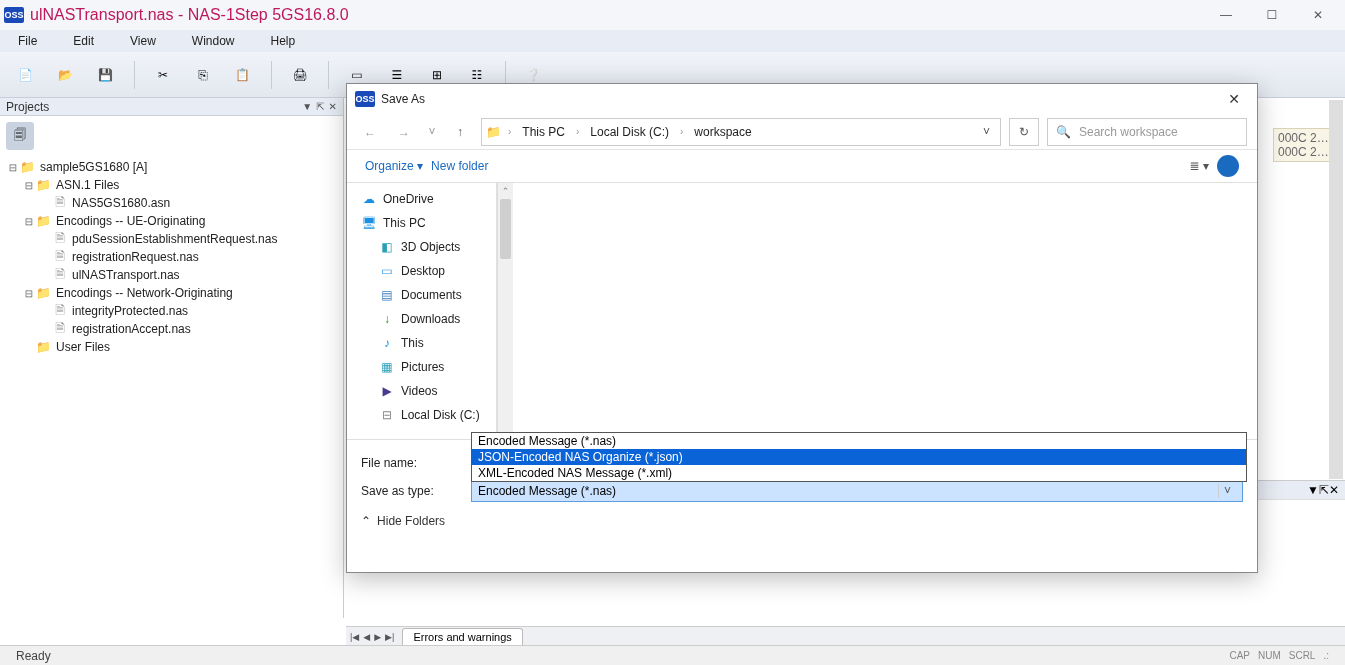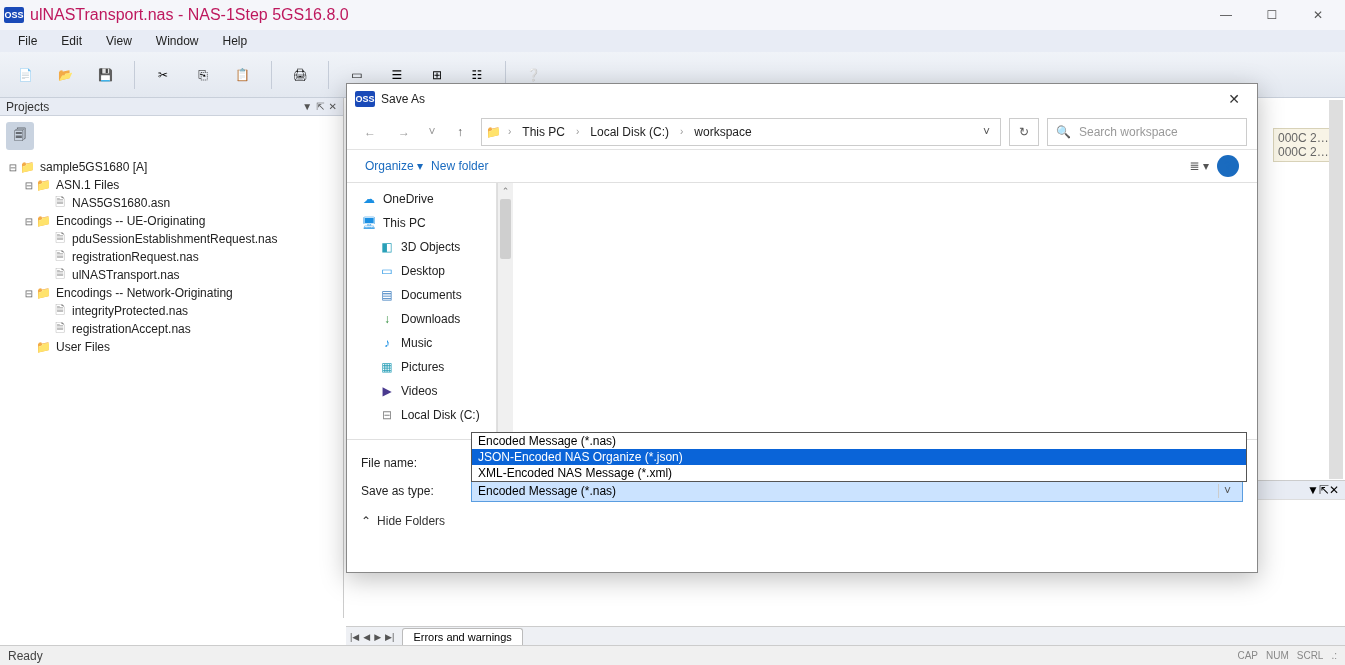--- a/index.html
+++ b/index.html
@@ -2,21 +2,21 @@
 <html><head>
 <meta charset="utf-8">
 <style>
 * { box-sizing: border-box; margin: 0; padding: 0; font-family: "Segoe UI", Tahoma, sans-serif; font-size: 12px; }
 body { width: 1345px; height: 665px; background: #fff; overflow: hidden; position: relative; }
 .titlebar { height: 30px; background: #f5f6fa; display: flex; align-items: center; padding: 0 4px; }
 .titlebar .logo { width: 20px; height: 16px; background: #1a4ab8; color: #fff; font-size: 9px; font-weight: bold; display: flex; align-items: center; justify-content: center; border-radius: 2px; margin-right: 6px; }
 .titlebar .title { flex: 1; color: #be185d; font-size: 16px; }
 .win-controls { display: flex; }
 .win-controls div { width: 46px; height: 30px; display: flex; align-items: center; justify-content: center; color: #555; }
-.menubar { height: 22px; background: #e8ecf5; display: flex; align-items: center; padding: 0 6px; gap: 0; }
+.menubar { height: 22px; background: #e8ecf5; display: flex; align-items: center; padding: 0 6px; gap: 12px; }
 .menubar span { padding: 3px 12px; color: #222; }
 .toolbar { height: 46px; background: linear-gradient(#f0f3f8,#e3e8f0); border-bottom: 1px solid #c8cfda; display: flex; align-items: center; padding: 0 10px; gap: 8px; }
 .tb-btn { width: 32px; height: 32px; display: flex; align-items: center; justify-content: center; }
 .tb-sep { width: 1px; height: 28px; background: #c5ccd8; margin: 0 4px; }
 .main { display: flex; height: 520px; }
 .sidebar { width: 344px; border-right: 1px solid #ccc; display: flex; flex-direction: column; }
 .panel-header { height: 18px; background: #e8ecf4; border-bottom: 1px solid #ccd2dc; display: flex; align-items: center; padding: 0 6px; font-size: 11px; color: #333; }
 .panel-header .sp { flex: 1; }
 .panel-header .ctrl { color: #555; font-size: 10px; margin-left: 4px; }
 .panel-body { flex: 1; padding: 2px 0; overflow: auto; }
@@ -35,21 +35,21 @@
 .content-inner { position: absolute; top: 30px; right: 4px; width: 68px; background: #f8f4e6; border: 1px solid #d8d2b8; padding: 2px 4px; font-size: 11px; color: #666; }
 .content-inner div { white-space: nowrap; overflow: hidden; text-overflow: ellipsis; }
 .output-panel { position: absolute; left: 346px; right: 0; bottom: 20px; height: 165px; border-top: 1px solid #ccc; }
 .output-header { height: 18px; background: #e8ecf4; display: flex; align-items: center; padding: 0 6px; font-size: 11px; }
 .output-header .sp { flex: 1; }
 .output-body { height: 127px; background: #fff; border-top: 1px solid #ddd; }
 .tab-strip { height: 20px; display: flex; align-items: center; background: #eef0f4; border-top: 1px solid #ccc; }
 .tab-nav { display: flex; align-items: center; padding: 0 4px; gap: 4px; }
 .tab-nav span { font-size: 9px; color: #555; }
 .tab { border: 1px solid #bbb; border-bottom: none; padding: 2px 10px; background: #fff; font-size: 11px; margin-left: 4px; border-radius: 3px 3px 0 0; }
-.statusbar { position: absolute; bottom: 0; left: 0; right: 0; height: 20px; background: #f0f0f0; border-top: 1px solid #ccc; display: flex; align-items: center; padding: 0 8px; font-size: 11px; color: #444; }
+.statusbar { position: absolute; bottom: 0; left: 0; right: 0; height: 20px; background: #f0f0f0; border-top: 1px solid #ccc; display: flex; align-items: center; padding: 0 16px; font-size: 11px; color: #444; }
 .statusbar .sp { flex: 1; }
 .statusbar .ind { margin-left: 8px; color: #888; font-size: 10px; }
 
 
 .dialog { position: absolute; left: 346px; top: 83px; width: 912px; height: 490px; background: #fff; border: 1px solid #888; box-shadow: 0 6px 24px rgba(0,0,0,0.25); }
 .dlg-title { height: 30px; display: flex; align-items: center; padding: 0 8px; }
 .dlg-title .logo { width: 20px; height: 16px; background: #1a4ab8; color: #fff; font-size: 9px; font-weight: bold; display: flex; align-items: center; justify-content: center; border-radius: 2px; margin-right: 6px; }
 .dlg-title .t { flex: 1; font-size: 12px; color: #222; }
 .dlg-title .x { width: 30px; text-align: center; font-size: 14px; color: #333; }
 .dlg-nav { height: 36px; border-bottom: 1px solid #e3e3e3; display: flex; align-items: center; padding: 0 10px; gap: 8px; }
@@ -304,21 +304,21 @@
         <div class="dlg-tree-row sub">
           <span class="ic" style="color: rgb(61, 125, 191);">▤</span>
           <span>Documents</span>
         </div>
         <div class="dlg-tree-row sub">
           <span class="ic" style="color: rgb(46, 139, 58);">↓</span>
           <span>Downloads</span>
         </div>
         <div class="dlg-tree-row sub">
           <span class="ic" style="color: rgb(26, 143, 227);">♪</span>
-          <span>Music</span>
+          <span>This</span>
         </div>
         <div class="dlg-tree-row sub">
           <span class="ic" style="color: rgb(42, 160, 184);">▦</span>
           <span>Pictures</span>
         </div>
         <div class="dlg-tree-row sub">
           <span class="ic" style="color: rgb(74, 58, 143);">▶</span>
           <span>Videos</span>
         </div>
         <div class="dlg-tree-row sub">

